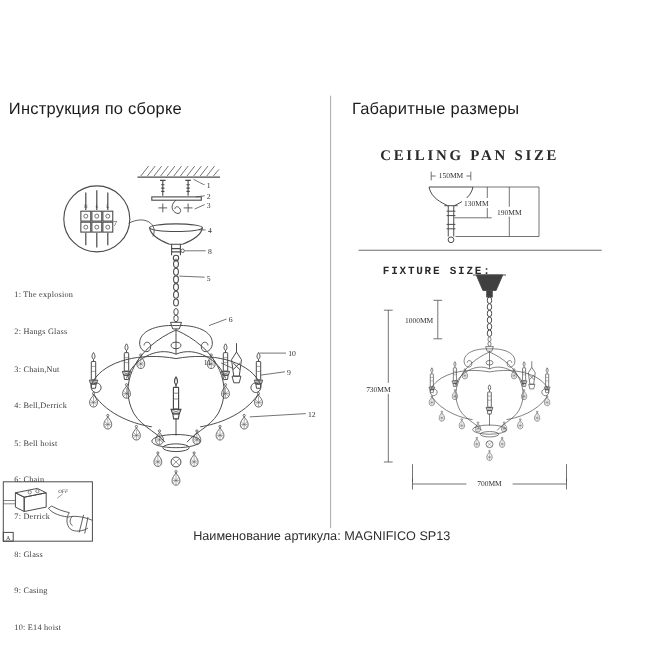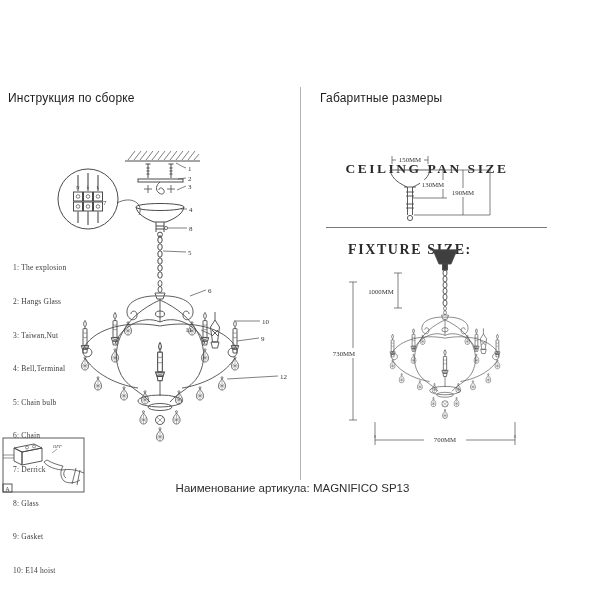--- a/index.html
+++ b/index.html
@@ -1,38 +1,38 @@
 <!DOCTYPE html>
 <html><head>
 <meta charset="utf-8">
 <style>
   html,body{margin:0;padding:0;}
   body{
     width:600px;height:600px;position:relative;overflow:hidden;
     background:#ffffff;font-family:"Liberation Sans",sans-serif;color:#222;
   }
   .abs{position:absolute;}
-  .ru-title{font-size:12px;color:#1c1c1c;letter-spacing:.2px;}
+  .ru-title{font-size:15px;color:#1c1c1c;letter-spacing:.2px;}
   .title-left{left:8px;top:91px;}
   .title-right{left:300px;top:91px;width:292px;text-align:left;padding-right:9px;box-sizing:border-box;margin-left:20px;}
   .v-divider{left:300px;top:87px;width:1px;height:393px;background:#b3b3b3;}
   .h-divider{left:326px;top:227px;width:221px;height:1px;background:#7a7a7a;}
   .parts-list{
     left:13px;top:240px;width:120px;
     font-family:"Liberation Serif",serif;font-size:7.5px;line-height:11.2px;
     color:#3b3b3b;letter-spacing:.2px;white-space:pre;
   }
   .pan-heading{
     left:327px;top:133px;width:200px;text-align:center;
     font-family:"Liberation Serif",serif;font-weight:bold;font-size:13.5px;
-    letter-spacing:2.5px;color:#2a2a2a;margin-top:28px;
+    letter-spacing:2.5px;color:#2a2a2a;
   }
   .fixture-heading{
     left:348px;top:242px;
-    font-family:Liberation Serif, serif;font-weight:bold;font-size:14px;
+    font-family:Liberation Mono, monospace;font-weight:bold;font-size:10px;
     letter-spacing:1.6px;color:#2a2a2a;
   }
   .caption{
     left:0;top:482px;width:585px;text-align:center;
     font-size:11.5px;color:#2e2e2e;
   }
   svg{position:absolute;overflow:visible;}
   svg text{font-family:"Liberation Serif",serif;fill:#333;}
   .co{font-size:7px;}
   .dim{font-size:6.8px;}
@@ -41,27 +41,27 @@
 <body>
 
 <div class="abs ru-title title-left">Инструкция по сборке</div>
 <div class="abs ru-title title-right">Габаритные размеры</div>
 <div class="abs v-divider"></div>
 <div class="abs h-divider"></div>
 
 <div class="abs parts-list">
   <div>1: The explosion</div>
   <div>2: Hangs Glass</div>
-  <div>3: Taiwan,Nut</div>
-  <div>4: Bell,Terminal</div>
-  <div>5: Chain bulb</div>
+  <div>3: Chain,Nut</div>
+  <div>4: Bell,Derrick</div>
+  <div>5: Bell hoist</div>
   <div>6: Chain</div>
   <div>7: Derrick</div>
   <div>8: Glass</div>
-  <div>9: Gasket</div>
+  <div>9: Casing</div>
   <div>10: E14 hoist</div>
   <div>11: Glass pagoda</div>
   
 </div>
 
 <svg style="left:30px;top:148px" width="260" height="330" viewBox="0 0 260 330">
   <defs>
     <symbol id="drop" viewBox="0 0 10 16">
       <g fill="none" stroke="#4a4a4a" stroke-width="0.8">
         <circle cx="5" cy="1.6" r="1.1"></circle>

